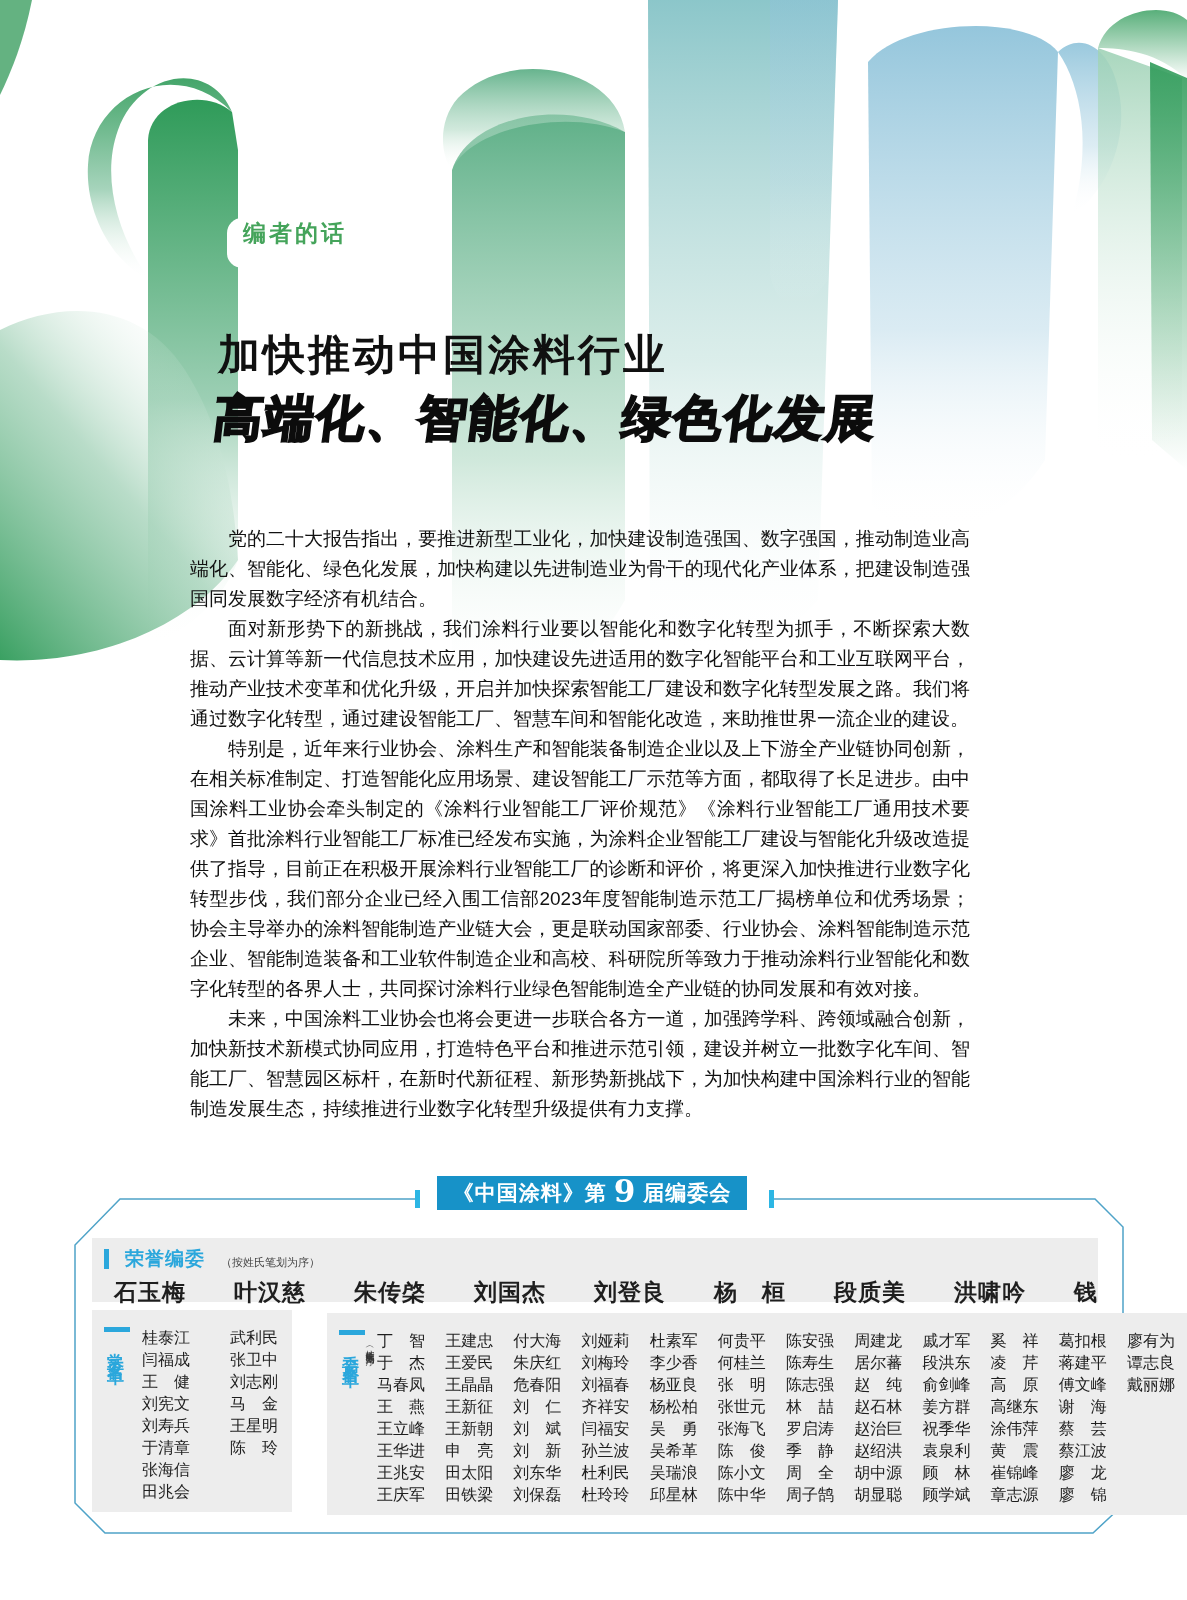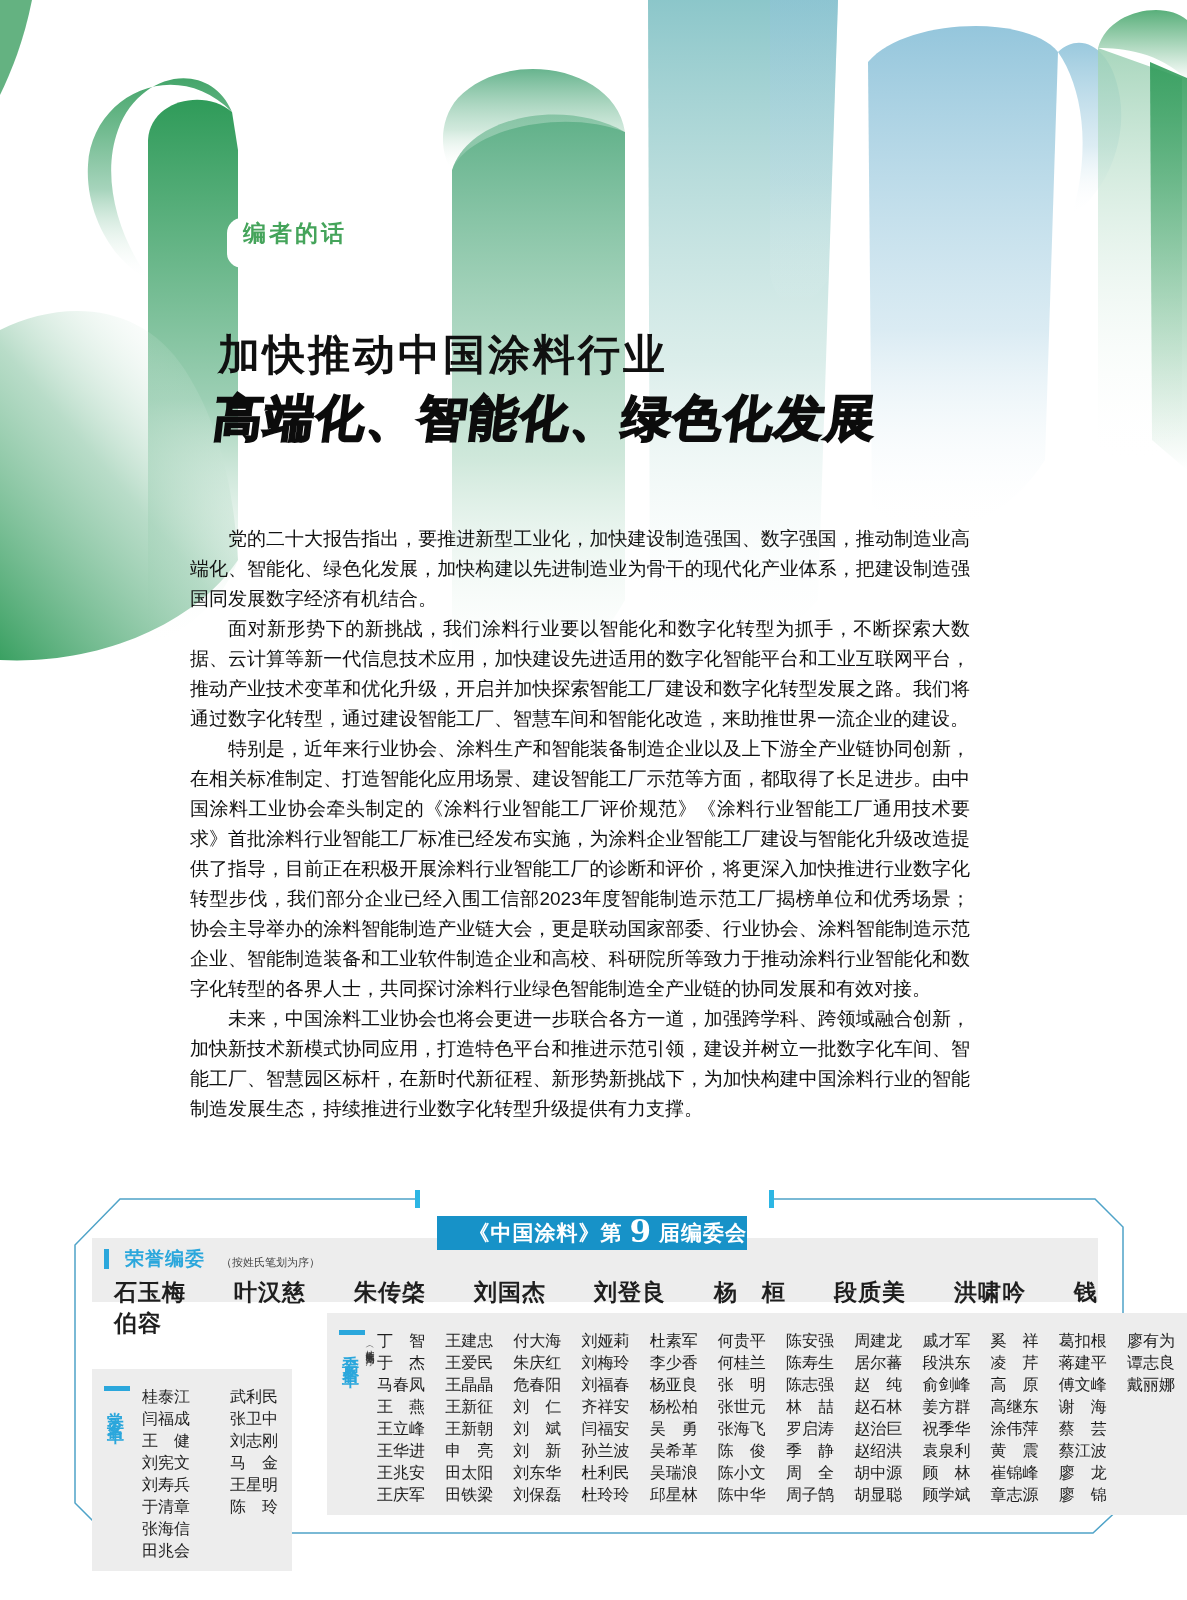--- a/index.html
+++ b/index.html
@@ -28,38 +28,38 @@
   
   .body-text{
     position:absolute;left:190px;top:524px;width:780px;z-index:3;
     font-size:19px;line-height:30px;color:#111;text-align:justify;
   }
   .body-text p{margin:0;text-indent:2em;}
   
   .frame-svg{position:absolute;left:0;top:0;z-index:1;pointer-events:none;}
   .banner{
     position:absolute;left:437px;top:1176px;width:310px;height:34px;z-index:4;
-    background:#1792c8;color:#fff;display:flex;align-items:center;justify-content:flex-end;
-    font-family:"Liberation Serif", serif;font-weight:bold;font-size:21px;letter-spacing:1px;margin-top:40px;
+    background:#1792c8;color:#fff;display:flex;align-items:center;justify-content:center;
+    font-family:"Liberation Serif", serif;font-weight:bold;font-size:21px;letter-spacing:1px;
   }
   .banner .num{
     font-family:"DejaVu Serif", serif;font-size:31px;margin:0 7px;position:relative;top:-2px;
   }
   .panel-bg{background:#ededed;position:absolute;z-index:2;}
   .honorary{left:92px;top:1238px;width:1006px;height:64px;}
   .honorary-head{display:flex;align-items:center;gap:16px;padding:8px 0 0 12px;}
   .blue-bar-v{width:5px;height:20px;background:#2ba7dc;}
   .honorary-label{color:#2ba7dc;font-size:19px;font-weight:bold;letter-spacing:1px;}
   .honorary-note{font-size:11px;color:#444;font-family:"Liberation Serif", serif;position:relative;top:3px;}
   .honorary-names{
     padding:5px 0 0 22px;font-size:23px;font-weight:bold;color:#1e1e1e;
     font-family:"Liberation Serif", serif;letter-spacing:1px;
   }
   .panel{display:flex;}
-  .standing{left:92px;top:1369px;width:200px;height:202px;}
+  .standing{left:92px;top:1310px;width:200px;height:202px;}
   .members{left:327px;top:1313px;width:862px;height:202px;}
   .v-head{padding:17px 0 0 12px;width:40px;box-sizing:border-box;flex:none;}
   .v-bar{width:26px;height:5px;background:#2ba7dc;margin-bottom:7px;}
   .v-flex{display:flex;}
   .v-label{
     writing-mode:vertical-rl;text-orientation:mixed;color:#2ba7dc;
     font-size:17px;font-weight:bold;letter-spacing:5px;
   }
   .v-note{
     writing-mode:vertical-rl;text-orientation:mixed;font-size:9px;color:#333;

